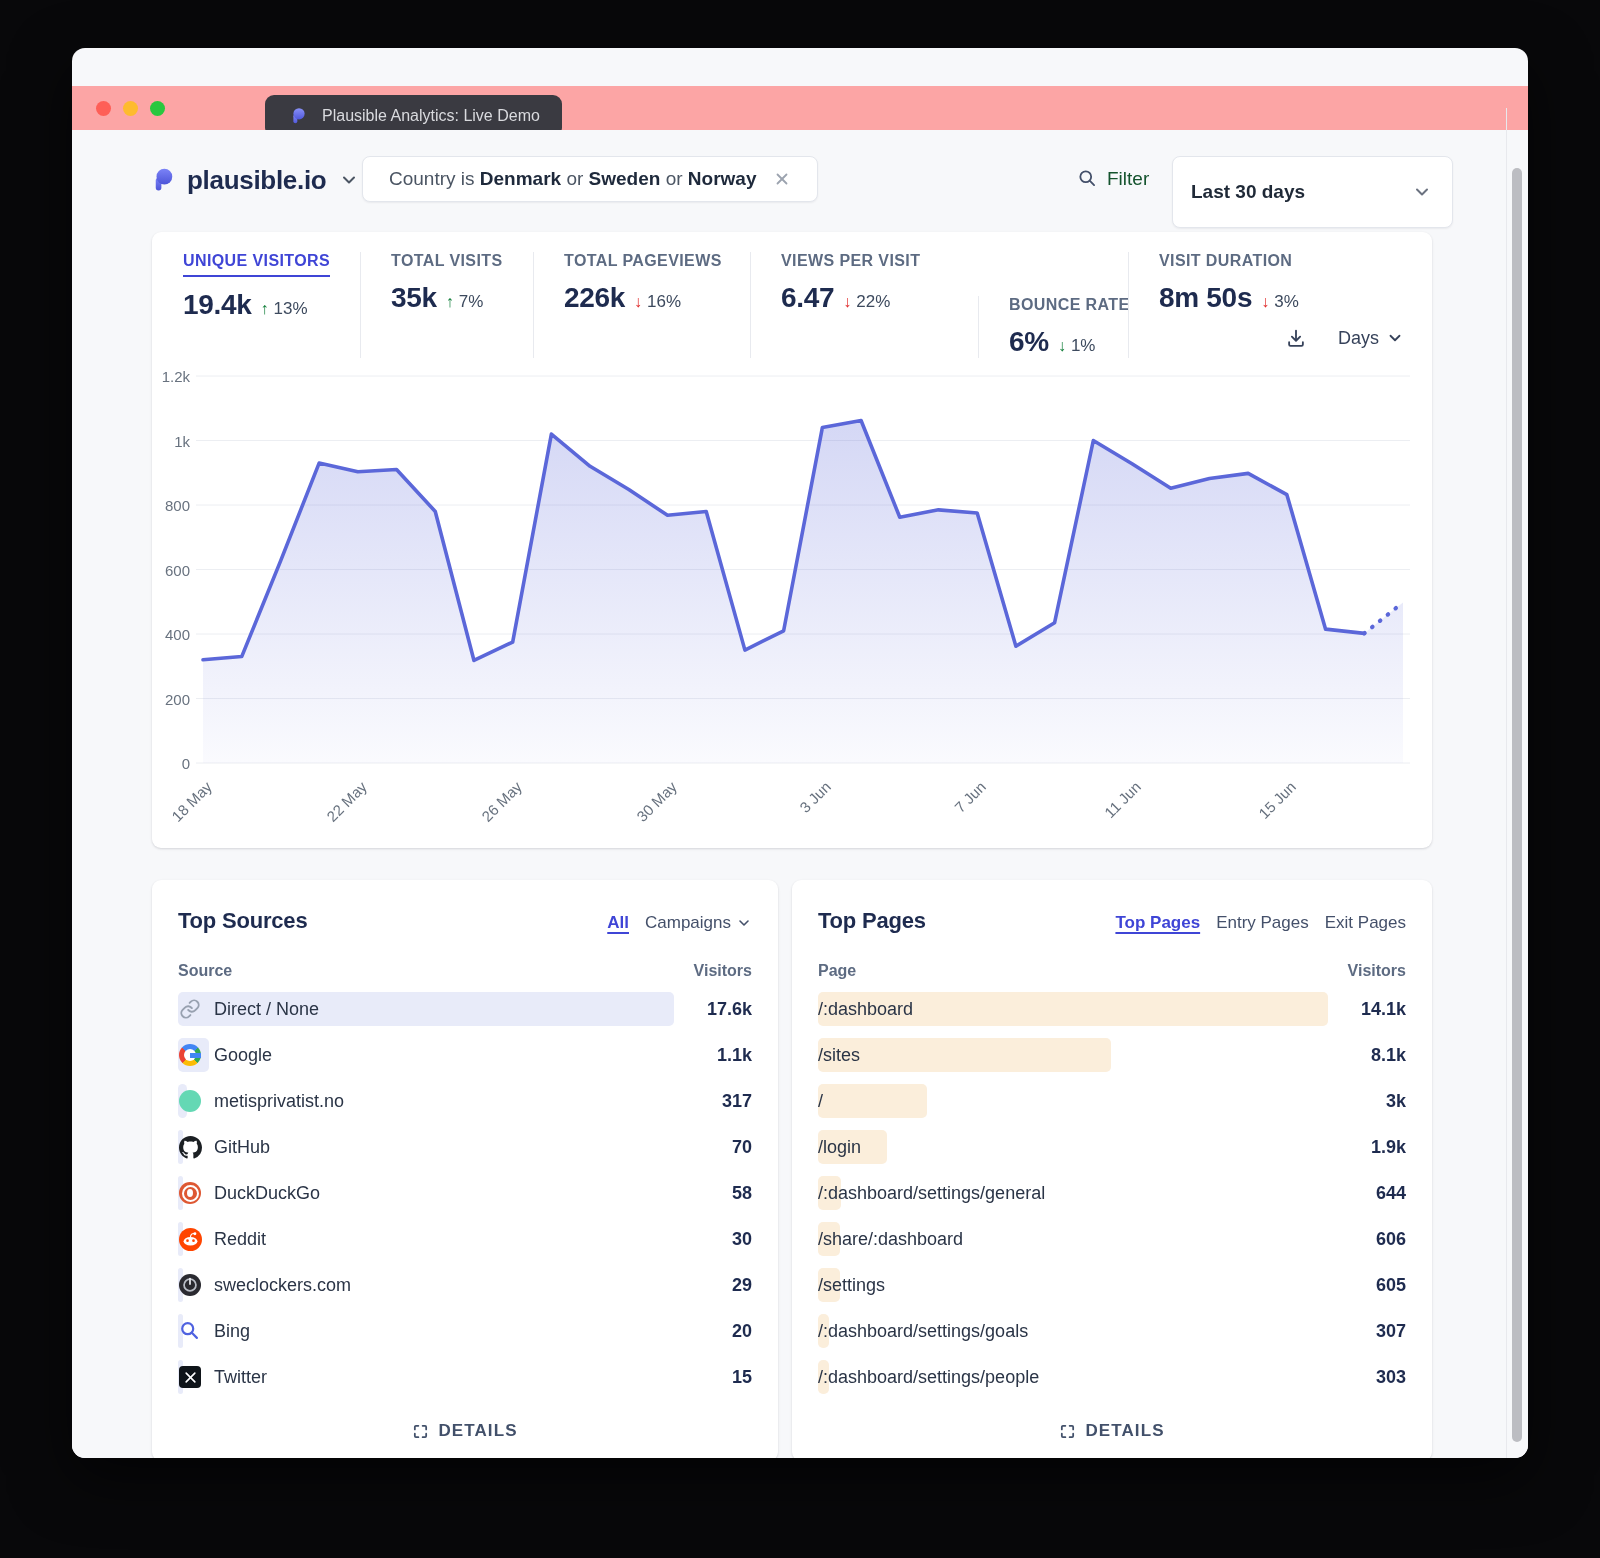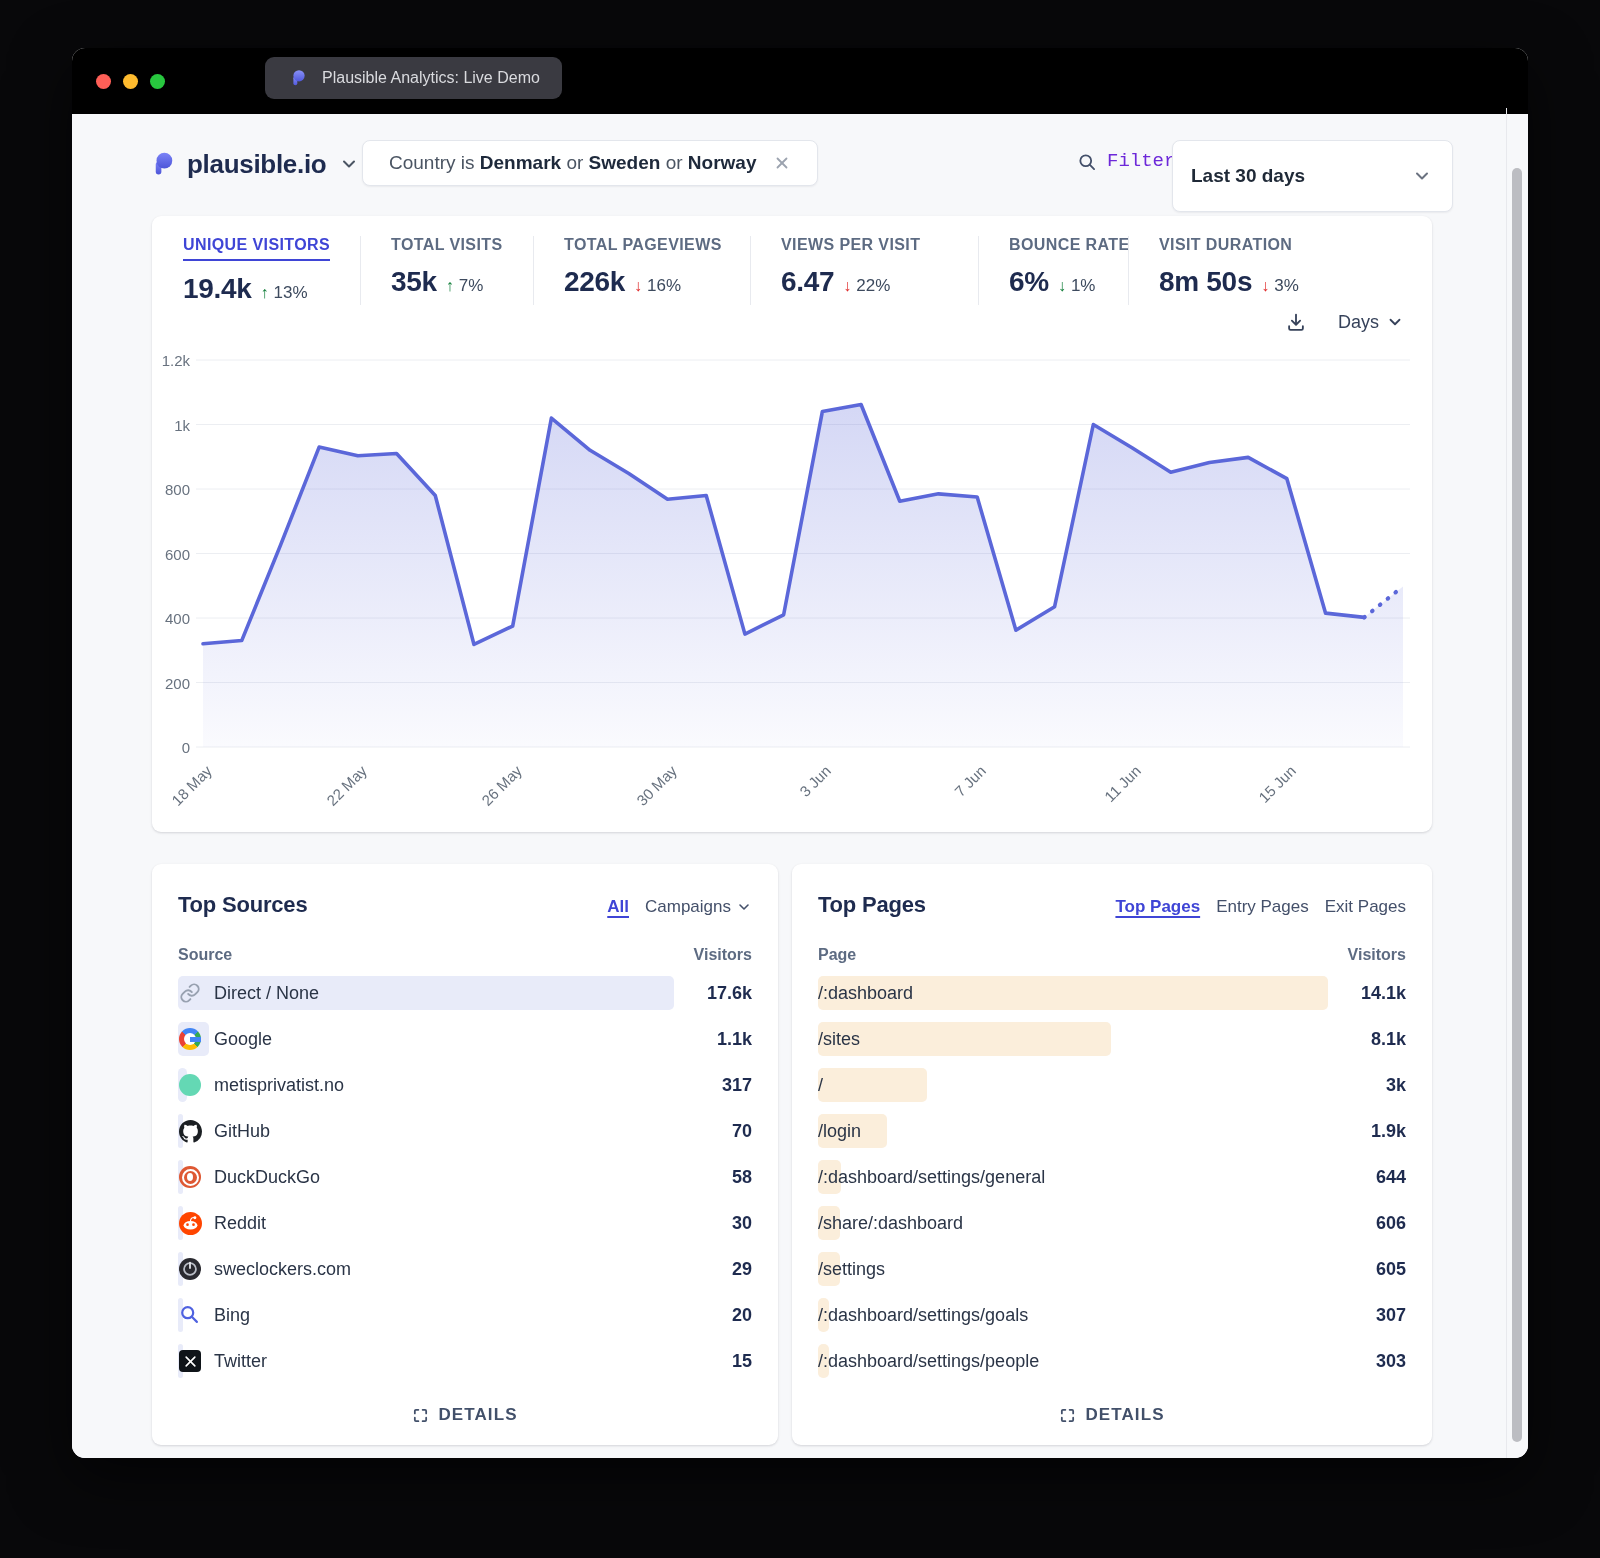--- a/index.html
+++ b/index.html
@@ -1,32 +1,32 @@
 <!DOCTYPE html>
 <html><head>
 <meta charset="utf-8">
 <style>
   html,body{margin:0;padding:0;background:#08080a;}
   body{width:1600px;height:1558px;position:relative;font-family:"Liberation Sans",sans-serif;-webkit-font-smoothing:antialiased;}
   .window{position:absolute;left:72px;top:48px;width:1456px;height:1410px;border-radius:13px;overflow:hidden;background:#f7f8fa;box-shadow:0 20px 60px rgba(0,0,0,.6);}
-  .chrome{height:66px;background:#000000;display:flex;align-items:center;position:relative;}
+  .chrome{height:44px;background:#fca5a5;display:flex;align-items:center;position:relative;margin-top:38px;}
   .traffic{display:flex;gap:12px;margin-left:24px;}
   .tl{width:15px;height:15px;border-radius:50%;}
   .tl.r{background:#fe5f57}.tl.y{background:#febb2e}.tl.g{background:#28c73f}
   .tab{position:absolute;left:193px;top:9px;height:42px;background:#3a3a41;border-radius:9px;display:flex;align-items:center;gap:11px;padding:0 22px;}
   .tab-title{color:#d9dade;font-size:16px;}
   .content{position:relative;height:1350px;background:#f7f8fa;}
 
   
   .site-group{position:absolute;left:80px;top:28px;height:44px;display:flex;align-items:center;gap:11px;cursor:pointer;}
   .site-name{font-size:26px;font-weight:bold;color:#1e2b4f;letter-spacing:-.3px;}
   .chip{position:absolute;left:290px;top:26px;height:44px;background:#fff;border:1px solid #e3e6ec;border-radius:8px;box-shadow:0 1px 2px rgba(16,24,40,.06);display:flex;align-items:center;padding:0 26px;font-size:19px;color:#4b5563;white-space:nowrap;cursor:pointer;}
   .chip b{color:#1e293b;font-weight:bold;}
   .chip .close{margin-left:16px;display:flex;align-items:center;}
-  .filter-link{position:absolute;left:1003px;top:36px;display:flex;align-items:flex-start;gap:8px;font-size:19px;color:#6d28d9;cursor:pointer;font-family:Liberation Mono, monospace;}
+  .filter-link{position:absolute;left:1003px;top:36px;display:flex;align-items:flex-end;gap:8px;font-size:19px;color:#14532d;cursor:pointer;}
   .daterange{position:absolute;left:1100px;top:26px;width:243px;height:46px;background:#fff;border:1px solid #e3e6ec;border-radius:8px;box-shadow:0 1px 2px rgba(16,24,40,.06);display:flex;align-items:center;padding:12px 18px;font-size:19px;font-weight:bold;color:#1f2937;cursor:pointer;}
   .daterange .chev{margin-left:auto;}
 
   
   .main-card{position:absolute;left:80px;top:102px;width:1280px;height:616px;background:#fff;border-radius:9px;box-shadow:0 1px 3px rgba(16,24,40,.1),0 1px 2px rgba(16,24,40,.06);}
   .stats{position:absolute;left:31px;top:20px;display:flex;}
   .stat{flex:none;box-sizing:border-box;}
   .stat + .stat{border-left:1px solid #e8eaef;padding-left:30px;}
   .stat-label{font-size:16px;font-weight:bold;letter-spacing:.4px;color:#5d6b82;white-space:nowrap;}
   .stat.active .stat-label{color:#3f45d6;display:inline-block;border-bottom:2px solid #3f45d6;padding-bottom:5px;}
@@ -180,21 +180,21 @@
             </div>
           </div>
           <div class="stat" style="width: 228px;">
             <div class="stat-label">VIEWS PER VISIT</div>
             <div class="stat-line">
               <span class="stat-value">6.47</span>
               <span class="stat-arrow red">↓</span>
               <span class="stat-change">22%</span>
             </div>
           </div>
-          <div class="stat" style="width: 150px;">
+          <div class="stat" style="width: 150px; margin-top: 44px;">
             <div class="stat-label">BOUNCE RATE</div>
             <div class="stat-line">
               <span class="stat-value">6%</span>
               <span class="stat-arrow green">↓</span>
               <span class="stat-change">1%</span>
             </div>
           </div>
           <div class="stat" style="width: 273px;">
             <div class="stat-label">VISIT DURATION</div>
             <div class="stat-line">

